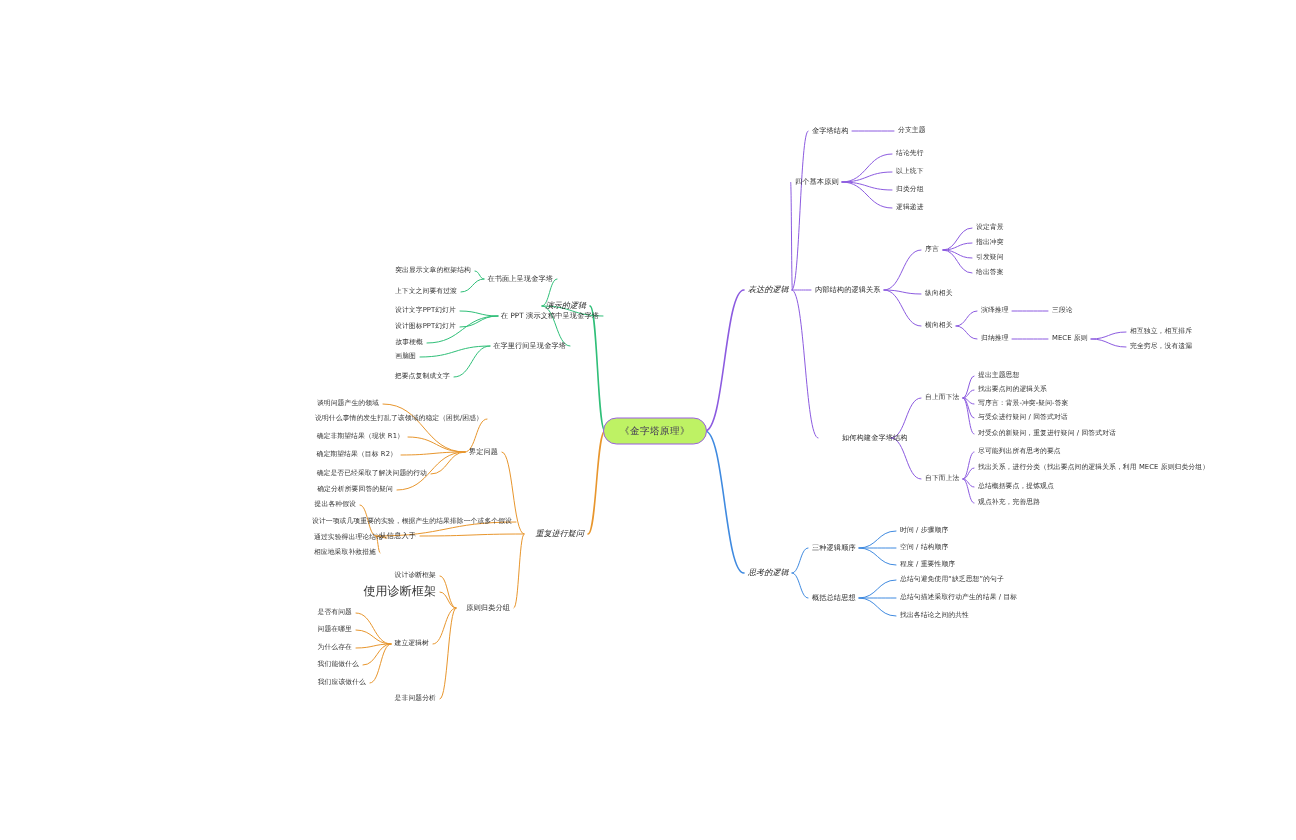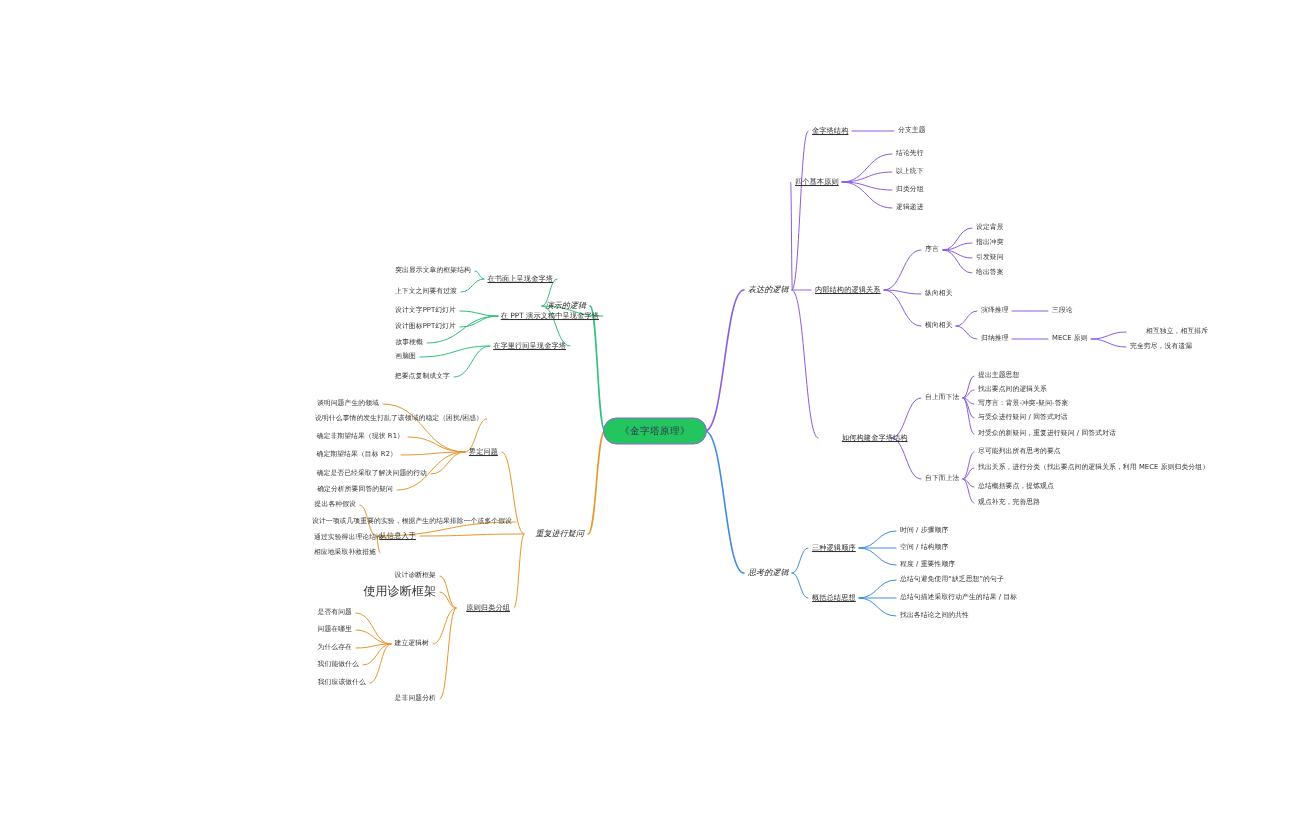--- a/index.html
+++ b/index.html
@@ -3,24 +3,24 @@
 <meta charset="utf-8">
 <style>
   html,body{margin:0;padding:0;background:#ffffff;}
   body{font-family:"DejaVu Sans","Liberation Sans",sans-serif;}
   #canvas{position:relative;width:1296px;height:840px;overflow:hidden;background:#fff;}
   svg#edges{position:absolute;left:0;top:0;width:1296px;height:840px;pointer-events:none;}
   .node{position:absolute;white-space:nowrap;font-size:7.2px;line-height:1.1;color:#2b2b2b;
         transform:translateY(-50%);letter-spacing:0.1px;}
   .node.anchor-right{transform:translate(-100%,-50%);}
   .root{position:absolute;transform:translate(-50%,-50%);
-        border:1.6px solid #9a5fe0;border-radius:16px;background:#22c55e;
+        border:1.6px solid #9a5fe0;border-radius:16px;background:#bef264;
         padding:6px 16px;font-size:9.5px;color:#3a2a55;letter-spacing:.5px;}
   .lvl1{font-size:7.6px;color:#222;font-style:italic;}
-  .lvl2{font-size:7.2px;text-decoration:underline;}
+  .lvl2{font-size:7.2px;}
   .lvl3{font-size:6.8px;color:#333;}
 </style>
 </head>
 <body>
 
 <div id="canvas">
   <svg id="edges">
       <path d="M 705 431 C 724.5 431, 724.5 290, 744 290" stroke="#8c5be0" fill="none" stroke-width="1.6" stroke-linecap="round"></path>
       <path d="M 792 290 C 800 290, 800 131, 808 131" stroke="#8c5be0" fill="none" stroke-width="1" stroke-linecap="round"></path>
       <path d="M 852 131 C 873 131, 873 131, 894 131" stroke="#8c5be0" fill="none" stroke-width="1" stroke-linecap="round"></path>
@@ -114,21 +114,21 @@
       <div class="node lvl3" style="font-size: 6.8px; left: 976px; top: 228px;">设定背景</div>
       <div class="node lvl3" style="font-size: 6.8px; left: 976px; top: 243px;">指出冲突</div>
       <div class="node lvl3" style="font-size: 6.8px; left: 976px; top: 258px;">引发疑问</div>
       <div class="node lvl3" style="font-size: 6.8px; left: 976px; top: 273px;">给出答案</div>
       <div class="node lvl3" style="font-size: 6.8px; left: 925px; top: 294px;">纵向相关</div>
       <div class="node lvl3" style="font-size: 6.8px; left: 925px; top: 326px;">横向相关</div>
       <div class="node lvl3" style="font-size: 6.8px; left: 981px; top: 311px;">演绎推理</div>
       <div class="node lvl3" style="font-size: 6.8px; left: 1052px; top: 311px;">三段论</div>
       <div class="node lvl3" style="font-size: 6.8px; left: 981px; top: 339px;">归纳推理</div>
       <div class="node lvl3" style="font-size: 6.8px; left: 1052px; top: 339px;">MECE 原则</div>
-      <div class="node lvl3" style="font-size: 6.8px; left: 1130px; top: 332px; margin-left: 16px;">相互独立，相互排斥</div>
+      <div class="node lvl3" style="font-size: 6.8px; left: 1130px; top: 332px;">相互独立，相互排斥</div>
       <div class="node lvl3" style="font-size: 6.8px; left: 1130px; top: 347px;">完全穷尽，没有遗漏</div>
       <div class="node lvl2" style="font-size: 7.2px; left: 822px; top: 438px; margin-left: 20px;">如何构建金字塔结构</div>
       <div class="node lvl3" style="font-size: 6.8px; left: 925px; top: 398px;">自上而下法</div>
       <div class="node lvl3" style="font-size: 6.8px; left: 978px; top: 376px;">提出主题思想</div>
       <div class="node lvl3" style="font-size: 6.8px; left: 978px; top: 390px;">找出要点间的逻辑关系</div>
       <div class="node lvl3" style="font-size: 6.8px; left: 978px; top: 404px;">写序言：背景-冲突-疑问-答案</div>
       <div class="node lvl3" style="font-size: 6.8px; left: 978px; top: 418px;">与受众进行疑问 / 回答式对话</div>
       <div class="node lvl3" style="font-size: 6.8px; left: 978px; top: 434px;">对受众的新疑问，重复进行疑问 / 回答式对话</div>
       <div class="node lvl3" style="font-size: 6.8px; left: 925px; top: 479px;">自下而上法</div>
       <div class="node lvl3" style="font-size: 6.8px; left: 978px; top: 452px;">尽可能列出所有思考的要点</div>

